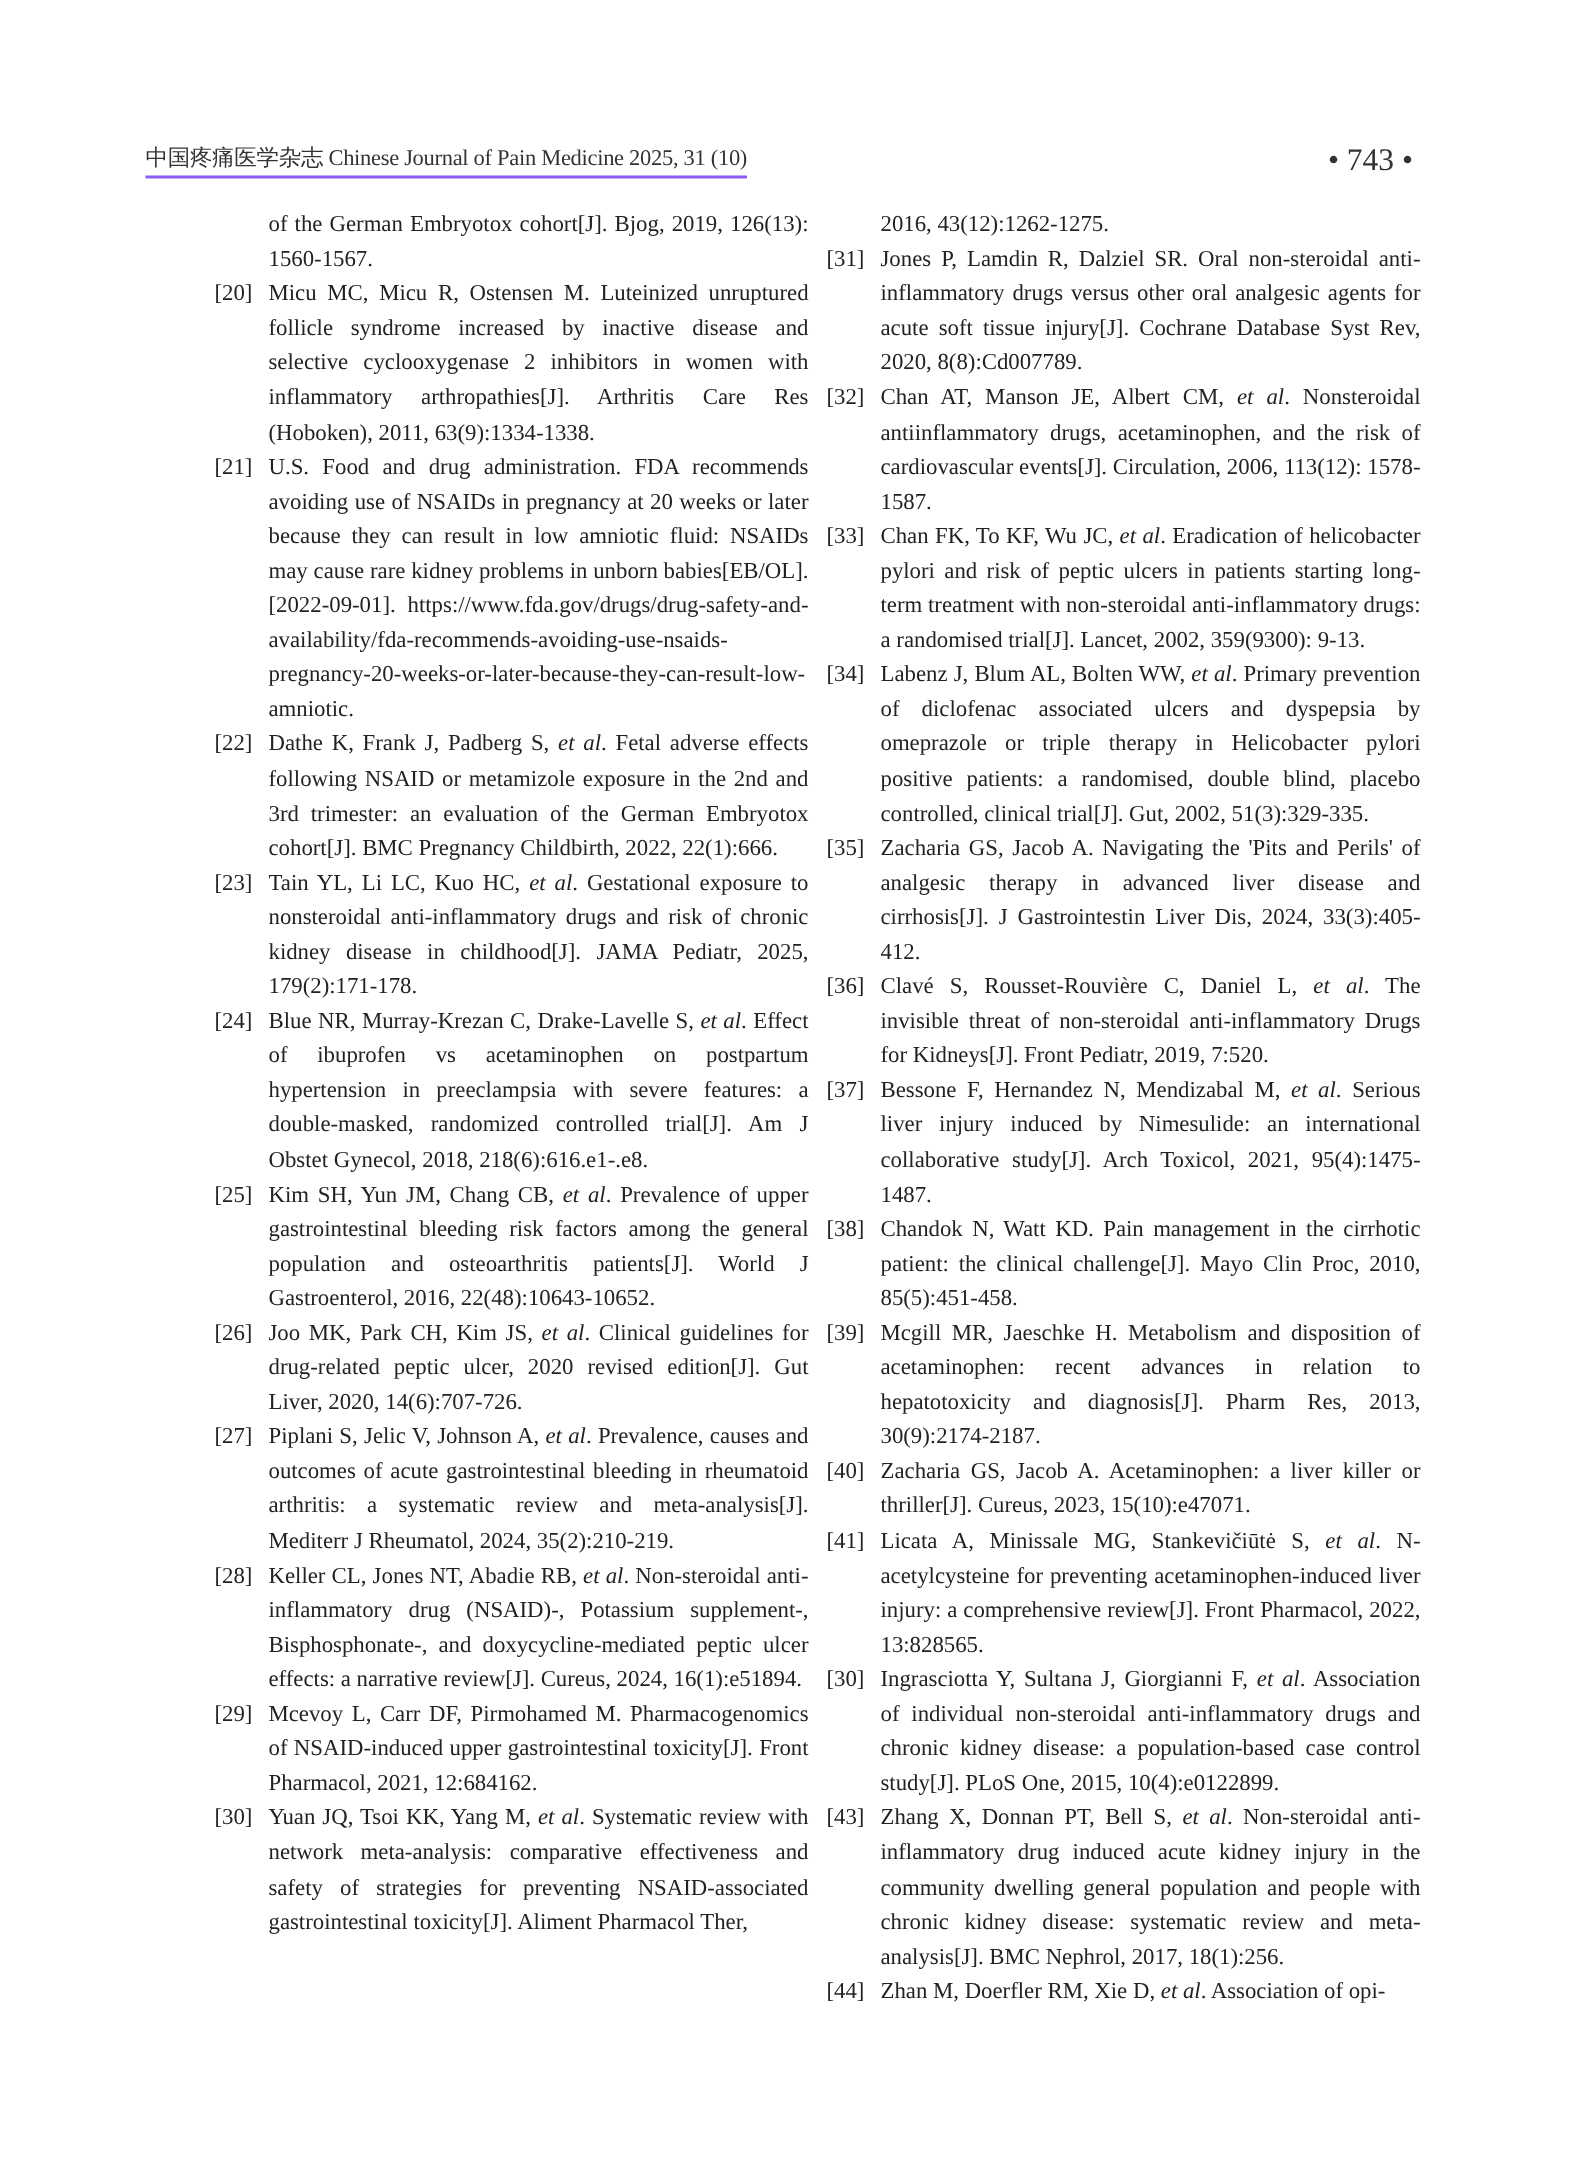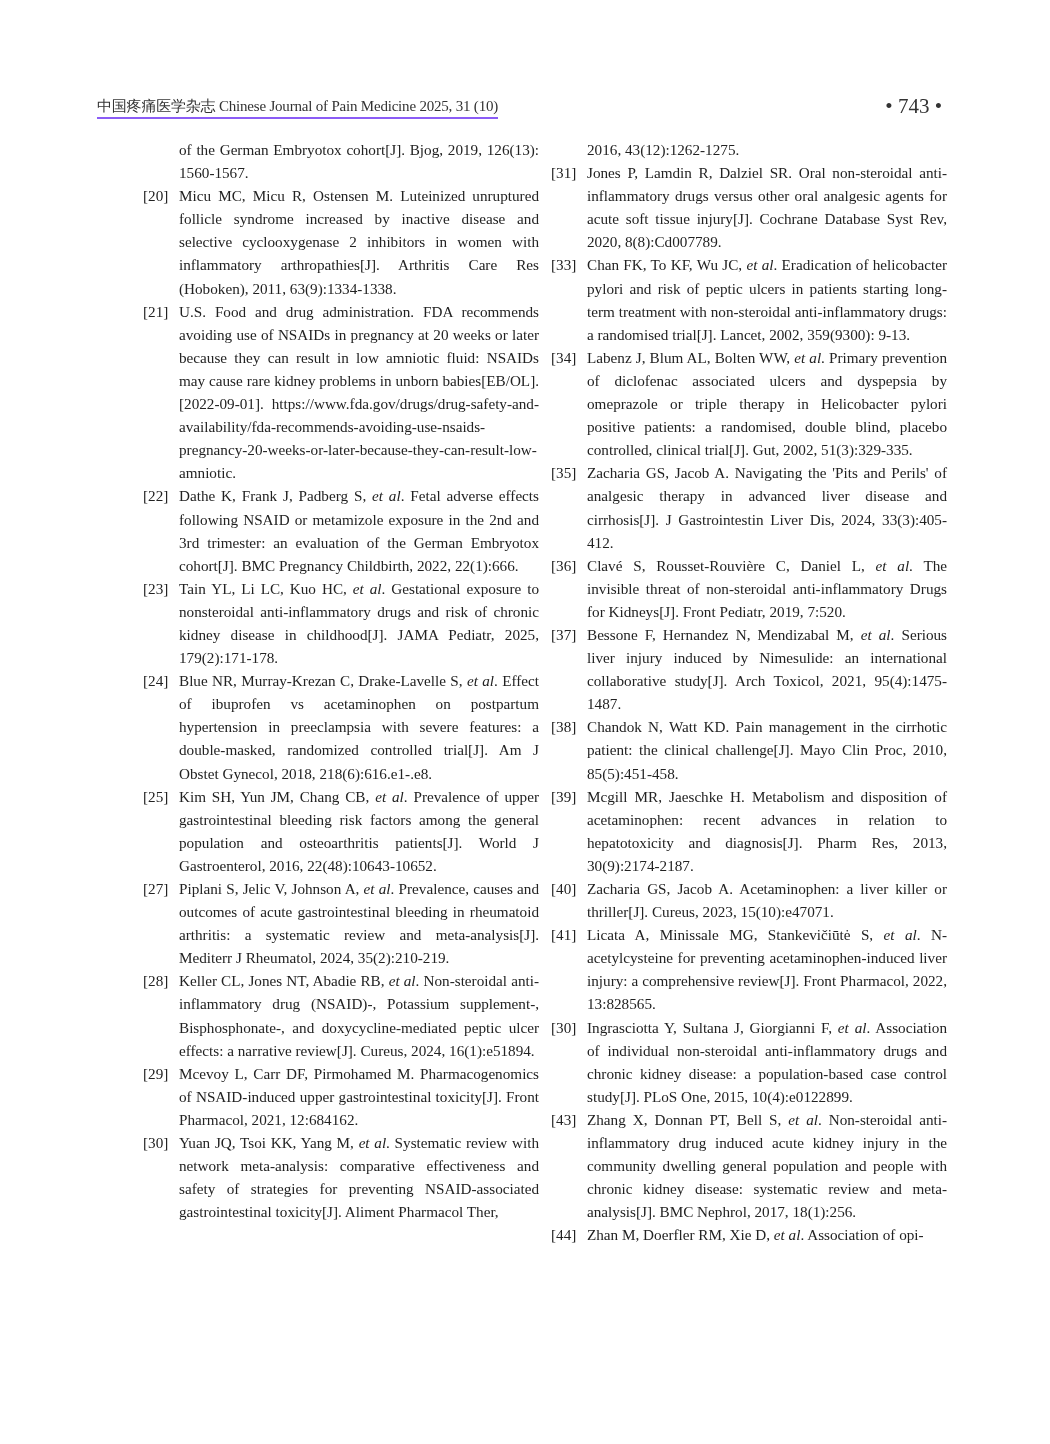--- a/index.html
+++ b/index.html
@@ -69,20 +69,24 @@
   </div>
       <div class="ref">
     <span class="num">[24]</span>
     <span>Blue NR, Murray-Krezan C, Drake-Lavelle S, </span><i>et al</i><span>. Effect of ibuprofen vs acetaminophen on postpartum hypertension in preeclampsia with severe features: a double-masked, randomized controlled trial[J]. Am J Obstet Gynecol, 2018, 218(6):616.e1-.e8.</span>
   </div>
       <div class="ref">
     <span class="num">[25]</span>
     <span>Kim SH, Yun JM, Chang CB, </span><i>et al</i><span>. Prevalence of upper gastrointestinal bleeding risk factors among the general population and osteoarthritis patients[J]. World J Gastroenterol, 2016, 22(48):10643-10652.</span>
   </div>
       <div class="ref">
+    <span class="num">[26]</span>
+    <span>Joo MK, Park CH, Kim JS, </span><i>et al</i><span>. Clinical guidelines for drug-related peptic ulcer, 2020 revised edition[J]. Gut Liver, 2020, 14(6):707-726.</span>
+  </div>
+      <div class="ref">
     <span class="num">[27]</span>
     <span>Piplani S, Jelic V, Johnson A, </span><i>et al</i><span>. Prevalence, causes and outcomes of acute gastrointestinal bleeding in rheumatoid arthritis: a systematic review and meta-analysis[J]. Mediterr J Rheumatol, 2024, 35(2):210-219.</span>
   </div>
       <div class="ref">
     <span class="num">[28]</span>
     <span>Keller CL, Jones NT, Abadie RB, </span><i>et al</i><span>. Non-steroidal anti-inflammatory drug (NSAID)-, Potassium supplement-, Bisphosphonate-, and doxycycline-mediated peptic ulcer effects: a narrative review[J]. Cureus, 2024, 16(1):e51894.</span>
   </div>
       <div class="ref">
     <span class="num">[29]</span>
     <span>Mcevoy L, Carr DF, Pirmohamed M.</span><i></i><span> Pharmacogenomics of NSAID-induced upper gastrointestinal toxicity[J]. Front Pharmacol, 2021, 12:684162.</span>
@@ -95,20 +99,24 @@
 </div>
 
 <div class="col right">
   <div class="ref">
     <span class="cont">2016, 43(12):1262-1275.</span>
   </div>
   <div id="right-refs">
       <div class="ref">
     <span class="num">[31]</span>
     <span>Jones P, Lamdin R, Dalziel SR.</span><i></i><span> Oral non-steroidal anti-inflammatory drugs versus other oral analgesic agents for acute soft tissue injury[J]. Cochrane Database Syst Rev, 2020, 8(8):Cd007789.</span>
+  </div>
+      <div class="ref">
+    <span class="num">[32]</span>
+    <span>Chan AT, Manson JE, Albert CM, </span><i>et al</i><span>. Nonsteroidal antiinflammatory drugs, acetaminophen, and the risk of cardiovascular events[J]. Circulation, 2006, 113(12): 1578-1587.</span>
   </div>
       <div class="ref">
     <span class="num">[33]</span>
     <span>Chan FK, To KF, Wu JC, </span><i>et al</i><span>. Eradication of helicobacter pylori and risk of peptic ulcers in patients starting long-term treatment with non-steroidal anti-inflammatory drugs: a randomised trial[J]. Lancet, 2002, 359(9300): 9-13.</span>
   </div>
       <div class="ref">
     <span class="num">[34]</span>
     <span>Labenz J, Blum AL, Bolten WW, </span><i>et al</i><span>. Primary prevention of diclofenac associated ulcers and dyspepsia by omeprazole or triple therapy in Helicobacter pylori positive patients: a randomised, double blind, placebo controlled, clinical trial[J]. Gut, 2002, 51(3):329-335.</span>
   </div>
       <div class="ref">

